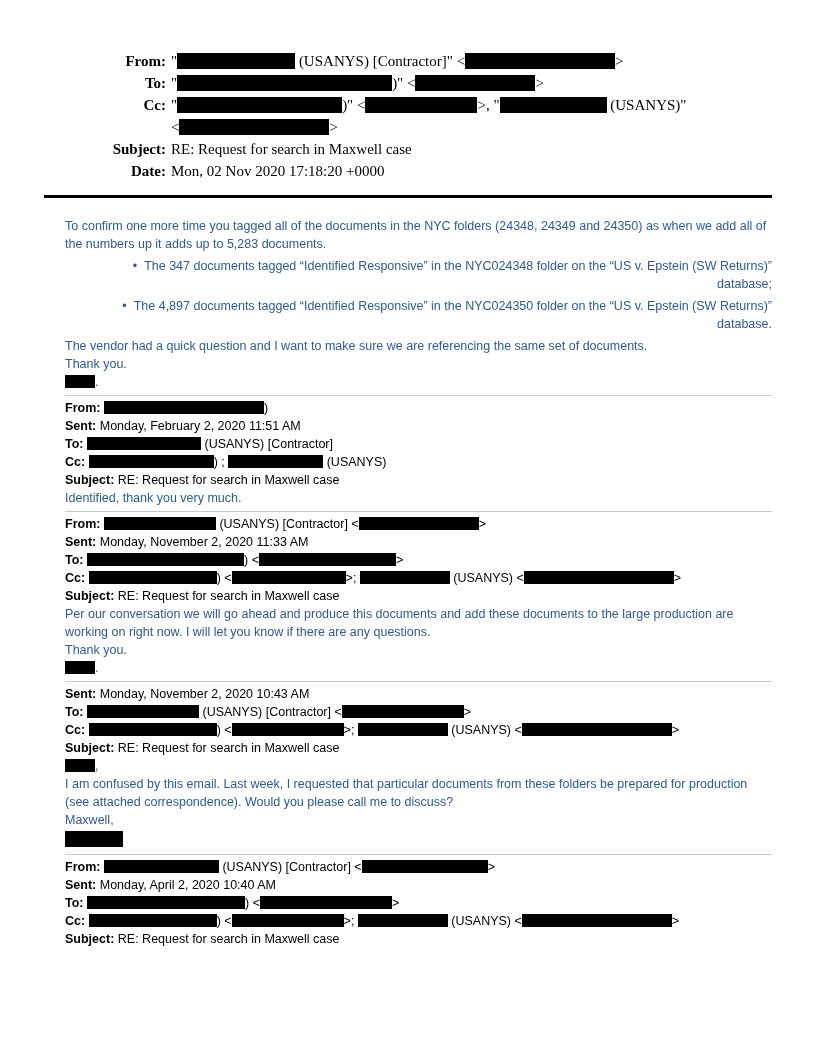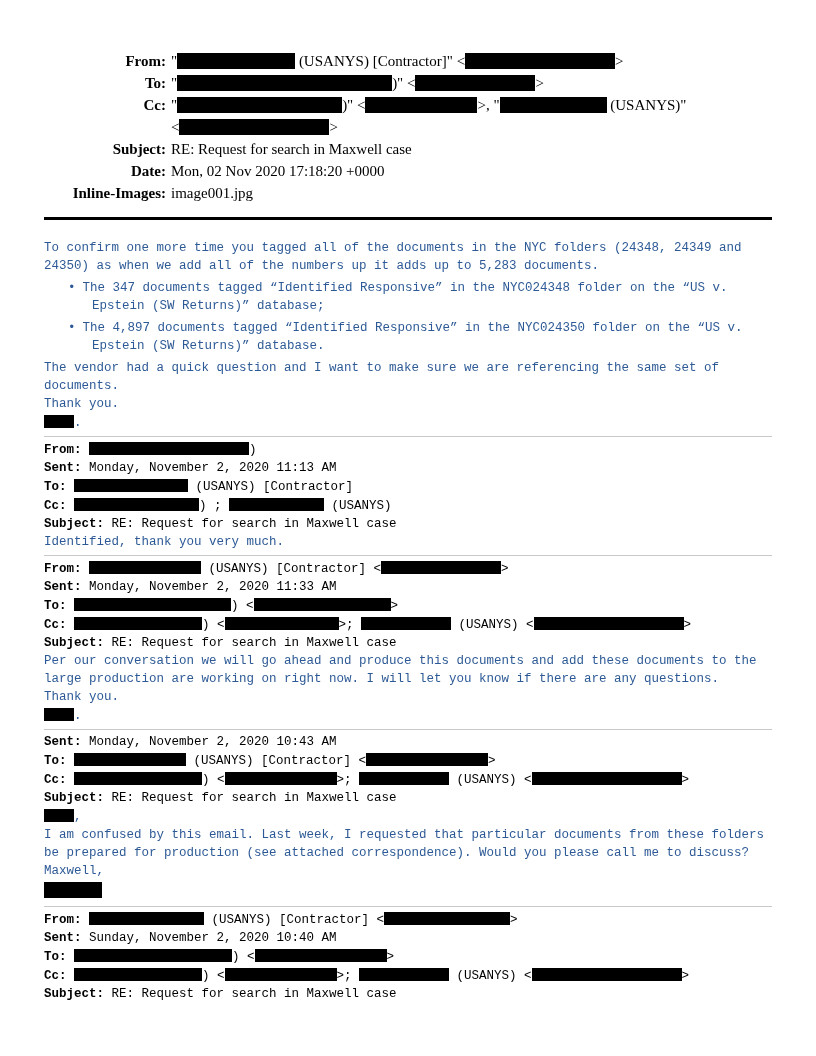--- a/index.html
+++ b/index.html
@@ -7,24 +7,24 @@
   .page{box-sizing:border-box;width:816px;height:840px;padding:50px 44px 0 44px;}
 
   
   .top-header{font-family:"Liberation Serif",serif;font-size:15px;line-height:22px;}
   .th-row{display:flex;}
   .th-label{flex:none;width:122px;text-align:right;font-weight:bold;white-space:nowrap;}
   .th-value{padding-left:5px;}
   .rule{height:3px;background:var(--rule,#000);margin:13px 0 19px 0;}
 
   
-  .thread{font-family:Liberation Mono, monospace;font-size:12.5px;line-height:18px;}
+  .thread{font-family:Liberation Sans, sans-serif;font-size:12.5px;line-height:18px;margin-left:21px;}
   .thread p{margin:0;}
   .blue{color:var(--blue,#2D5A96);}
-  ul.bullets{list-style:none;margin:2px 0;padding:0;}
+  ul.bullets{list-style:none;margin:2px 0;padding:0;text-align:right;}
   ul.bullets li{margin:4px 0;padding-left:48px;text-indent:-24px;}
   .blt{padding-right:7px;}
   .mh-row b{font-weight:bold;color:#000;}
   .divider{border-top:1px solid var(--divider,#c9c9c9);margin:4px 0 3px 0;}
 
   
   .redaction{display:inline-block;background:var(--redaction,#000);height:13px;transform:translateY(2px);}
   .red-serif{height:16px;transform:translateY(3px);}
 </style>
 </head>
@@ -45,39 +45,35 @@
         <span class="th-value"><span>"</span><span class="redaction red-serif" style="width: 165px;"></span><span>)" &lt;</span><span class="redaction red-serif" style="width: 112px;"></span><span>&gt;, "</span><span class="redaction red-serif" style="width: 107px;"></span><span> (USANYS)"</span><br><span>&lt;</span><span class="redaction red-serif" style="width: 150px;"></span><span>&gt;</span></span>
       </div>
       <div class="th-row">
         <span class="th-label">Subject:</span>
         <span class="th-value"><span>RE: Request for search in Maxwell case</span></span>
       </div>
       <div class="th-row">
         <span class="th-label">Date:</span>
         <span class="th-value"><span>Mon, 02 Nov 2020 17:18:20 +0000</span></span>
       </div>
-      <div class="th-row">
-        <span class="th-label">Inline-Images:</span>
-        <span class="th-value"><span>image001.jpg</span></span>
-      </div>
     </div>
   <div class="rule"></div>
   <div class="thread" id="thread">
       <p class="blue">To confirm one more time you tagged all of the documents in the NYC folders (24348, 24349 and 24350) as when we add all of the numbers up it adds up to 5,283 documents.</p>
       <ul class="bullets blue">
         <li><span class="blt">•</span><span>The 347 documents tagged “Identified Responsive” in the NYC024348 folder on the “US v. Epstein (SW Returns)” database;</span></li>
         <li><span class="blt">•</span><span>The 4,897 documents tagged “Identified Responsive” in the NYC024350 folder on the “US v. Epstein (SW Returns)” database.</span></li>
       </ul>
       <p class="blue">The vendor had a quick question and I want to make sure we are referencing the same set of documents.</p>
       <p class="blue">Thank you.</p>
       <p><span class="redaction" style="width: 30px;"></span><span class="blue">.</span></p>
       <div class="divider"></div>
       <div class="mh">
         <div class="mh-row"><b>From:</b> <span class="redaction" style="width: 160px;"></span><span>)</span></div>
-        <div class="mh-row"><b>Sent:</b> <span>Monday, November 2, 2020 11:13 AM</span></div>
+        <div class="mh-row"><b>Sent:</b> <span>Monday, February 2, 2020 11:51 AM</span></div>
         <div class="mh-row"><b>To:</b> <span class="redaction" style="width: 114px;"></span><span> (USANYS) [Contractor]</span></div>
         <div class="mh-row"><b>Cc:</b> <span class="redaction" style="width: 125px;"></span><span>) ; </span><span class="redaction" style="width: 95px;"></span><span> (USANYS)</span></div>
         <div class="mh-row"><b>Subject:</b> <span>RE: Request for search in Maxwell case</span></div>
       </div>
       <p class="blue">Identified, thank you very much.</p>
       <div class="divider"></div>
       <div class="mh">
         <div class="mh-row"><b>From:</b> <span class="redaction" style="width: 112px;"></span><span> (USANYS) [Contractor] &lt;</span><span class="redaction" style="width: 120px;"></span><span>&gt;</span></div>
         <div class="mh-row"><b>Sent:</b> <span>Monday, November 2, 2020 11:33 AM</span></div>
         <div class="mh-row"><b>To:</b> <span class="redaction" style="width: 157px;"></span><span>) &lt;</span><span class="redaction" style="width: 137px;"></span><span>&gt;</span></div>
@@ -94,19 +90,19 @@
         <div class="mh-row"><b>Cc:</b> <span class="redaction" style="width: 128px;"></span><span>) &lt;</span><span class="redaction" style="width: 112px;"></span><span>&gt;; </span><span class="redaction" style="width: 90px;"></span><span> (USANYS) &lt;</span><span class="redaction" style="width: 150px;"></span><span>&gt;</span></div>
         <div class="mh-row"><b>Subject:</b> <span>RE: Request for search in Maxwell case</span></div>
       </div>
       <p><span class="redaction" style="width: 30px;"></span><span class="blue">,</span></p>
       <p class="blue">I am confused by this email. Last week, I requested that particular documents from these folders be prepared for production (see attached correspondence). Would you please call me to discuss?</p>
       <p class="blue">Maxwell,</p>
       <p><span class="redaction" style="width: 58px; height: 16px;"></span></p>
       <div class="divider"></div>
       <div class="mh">
         <div class="mh-row"><b>From:</b> <span class="redaction" style="width: 115px;"></span><span> (USANYS) [Contractor] &lt;</span><span class="redaction" style="width: 126px;"></span><span>&gt;</span></div>
-        <div class="mh-row"><b>Sent:</b> <span>Sunday, November 2, 2020 10:40 AM</span></div>
+        <div class="mh-row"><b>Sent:</b> <span>Monday, April 2, 2020 10:40 AM</span></div>
         <div class="mh-row"><b>To:</b> <span class="redaction" style="width: 158px;"></span><span>) &lt;</span><span class="redaction" style="width: 132px;"></span><span>&gt;</span></div>
         <div class="mh-row"><b>Cc:</b> <span class="redaction" style="width: 128px;"></span><span>) &lt;</span><span class="redaction" style="width: 112px;"></span><span>&gt;; </span><span class="redaction" style="width: 90px;"></span><span> (USANYS) &lt;</span><span class="redaction" style="width: 150px;"></span><span>&gt;</span></div>
         <div class="mh-row"><b>Subject:</b> <span>RE: Request for search in Maxwell case</span></div>
       </div>
     </div>
 </div>
 
 </body></html>

